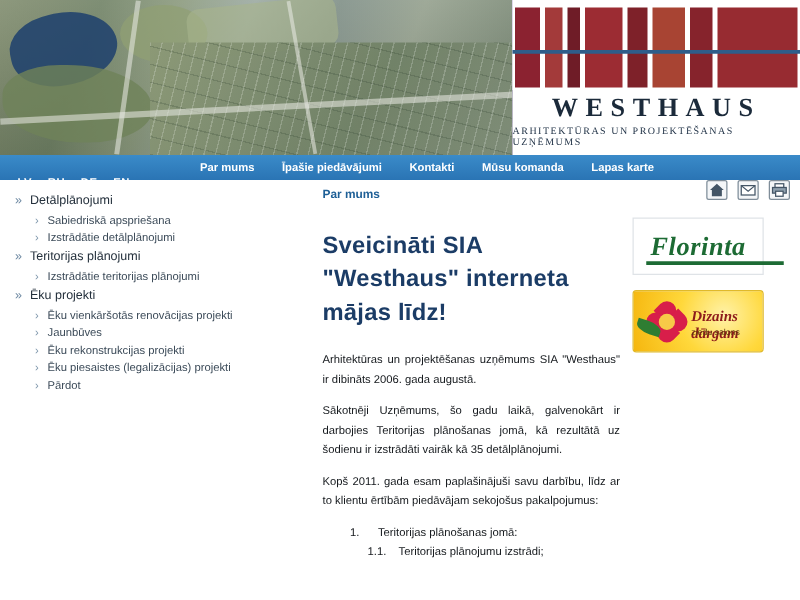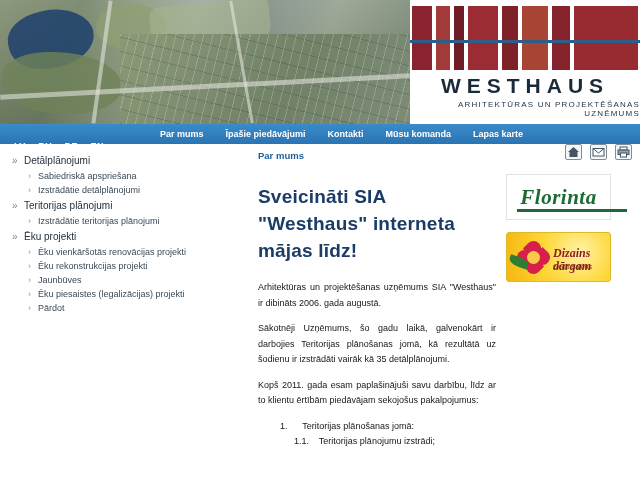--- a/index.html
+++ b/index.html
@@ -22,20 +22,21 @@
   }
 
   
   .banner {
     position: absolute;
     left: 0; top: 0;
     width: 640px;
     height: 124px;
     background: #6d28d9;
     overflow: hidden;
+    font-family: Liberation Serif, serif;
   }
   .banner-photo {
     position: absolute;
     left: 0; top: 0;
     width: 410px;
     height: 124px;
     background:
       linear-gradient(180deg, rgba(255,255,255,0.10) 0%, rgba(0,0,0,0.10) 100%),
       linear-gradient(110deg, #7f8c6b 0%, #6f8363 18%, #8a9b7b 32%, #9aa9a0 45%, #7e8f86 60%, #93a08c 75%, #6e7f6a 100%);
     filter: saturate(0.9);
@@ -103,21 +104,21 @@
     text-align: center;
     font-size: 21px;
     letter-spacing: 6px;
     font-weight: bold;
     color: #1b2a3a;
   }
   .logo-sub {
     position: absolute;
     left: 0; top: 100px;
     width: 230px;
-    text-align: right;
+    text-align: left;
     font-size: 8px;
     letter-spacing: 1.2px;
     color: #25364a;
   }
 
   
   .navbar {
     position: absolute;
     left: 0; top: 124px;
     width: 640px; height: 20px;
@@ -383,22 +384,22 @@
 
     <div class="menu-l1">Detālplānojumi</div>
     <div class="menu-l2">Sabiedriskā apspriešana</div>
     <div class="menu-l2">Izstrādātie detālplānojumi</div>
 
     <div class="menu-l1">Teritorijas plānojumi</div>
     <div class="menu-l2">Izstrādātie teritorijas plānojumi</div>
 
     <div class="menu-l1">Ēku projekti</div>
     <div class="menu-l2">Ēku vienkāršotās renovācijas projekti</div>
+    <div class="menu-l2">Jaunbūves</div>
     <div class="menu-l2">Ēku rekonstrukcijas projekti</div>
-    <div class="menu-l2">Jaunbūves</div>
     <div class="menu-l2">Ēku piesaistes (legalizācijas) projekti</div>
 
     <div class="menu-l2">Pārdot</div>
 
   </div>
 
   <div class="content">
     <div class="crumb">Par mums</div>
 
     <div class="headline">

